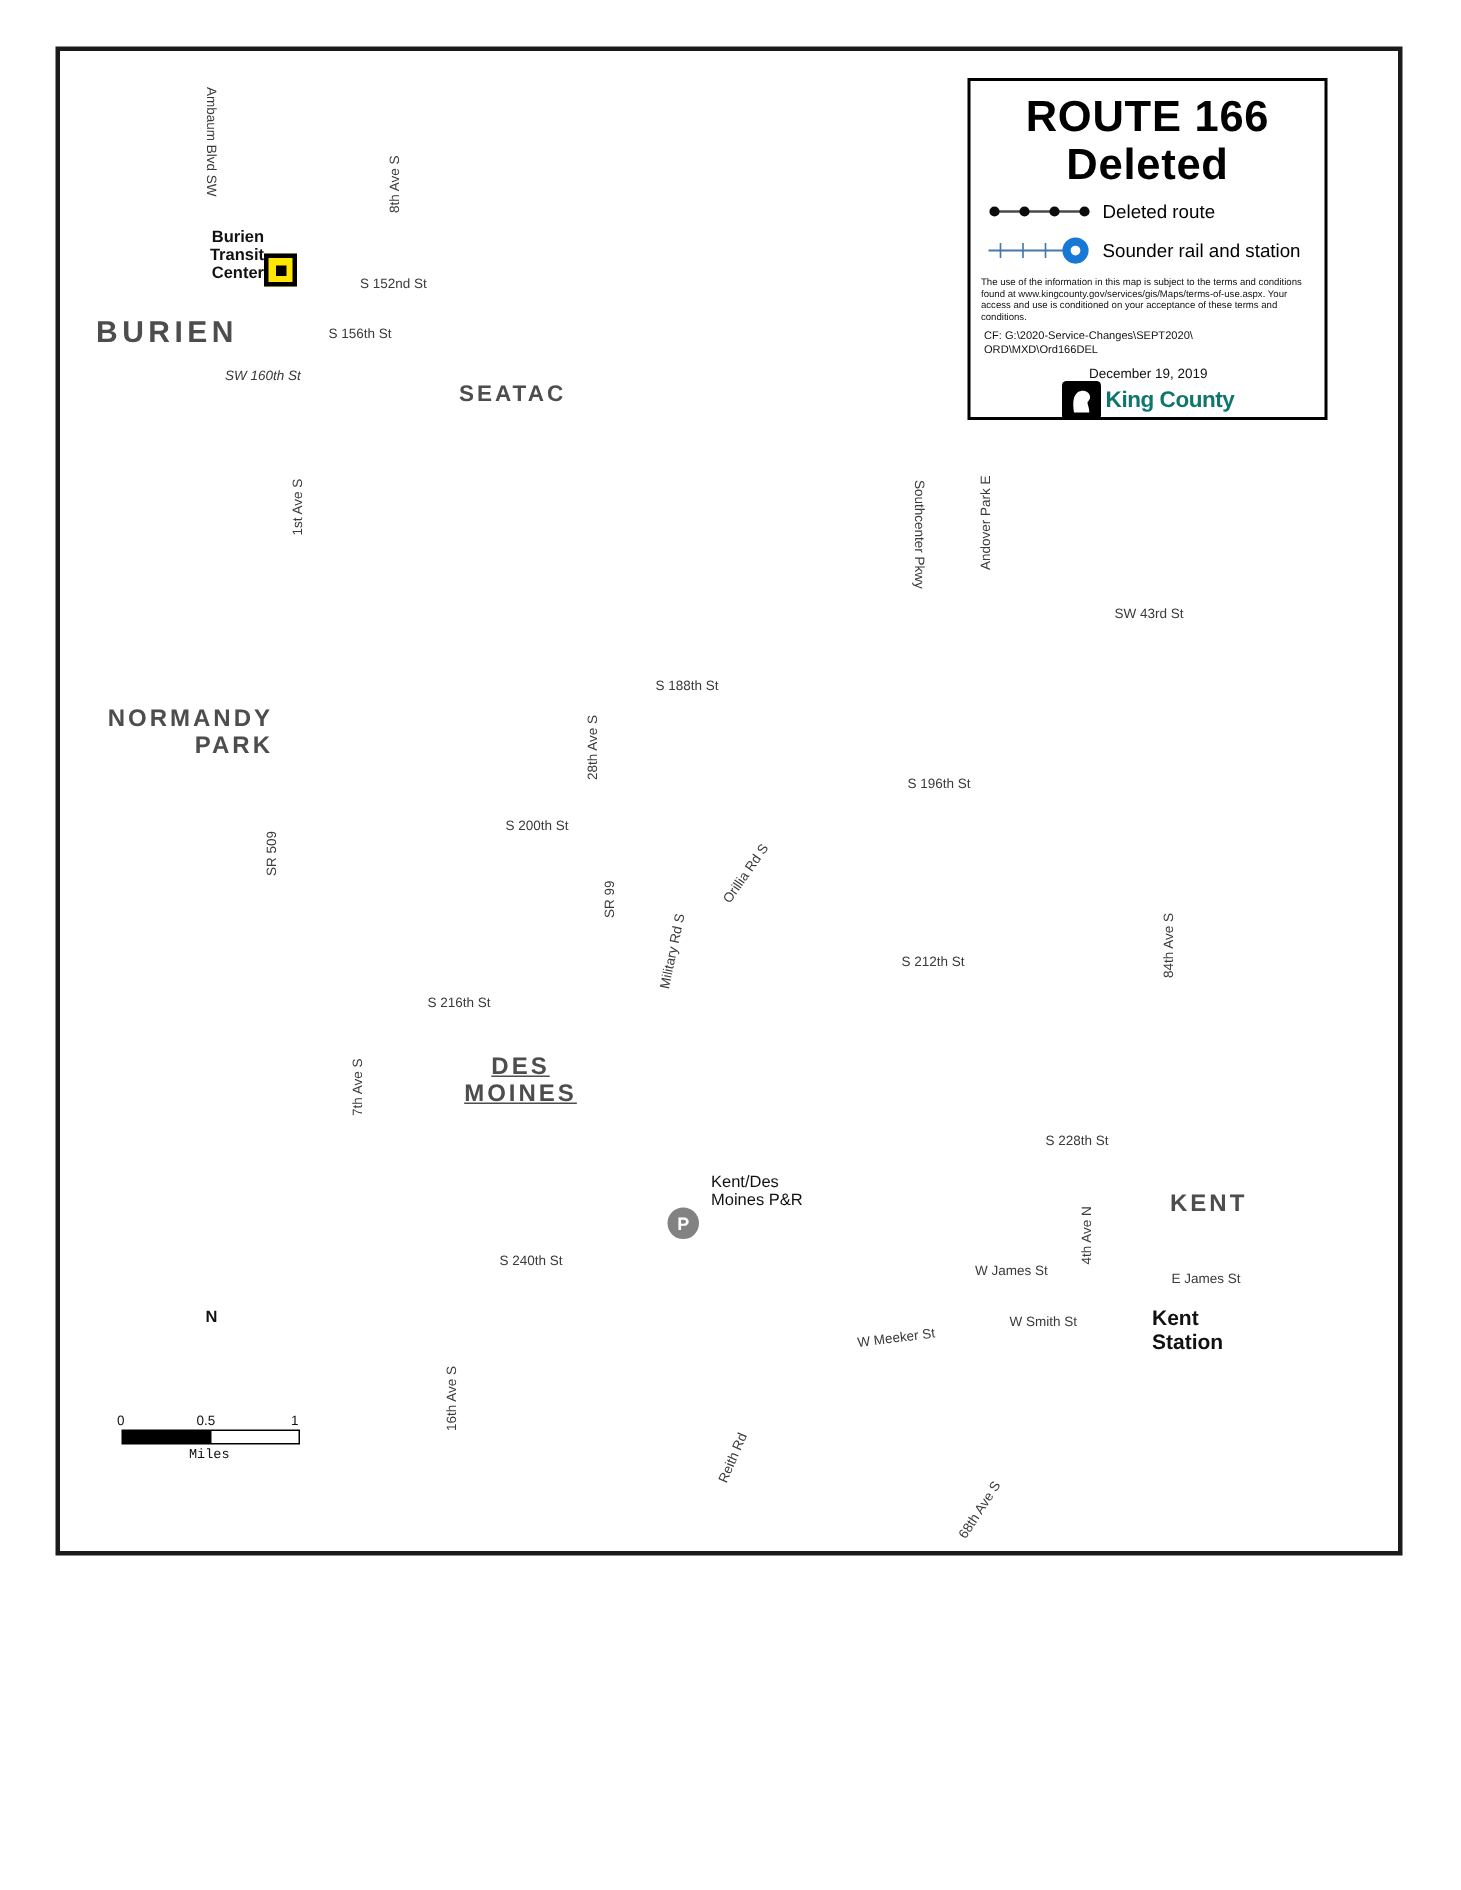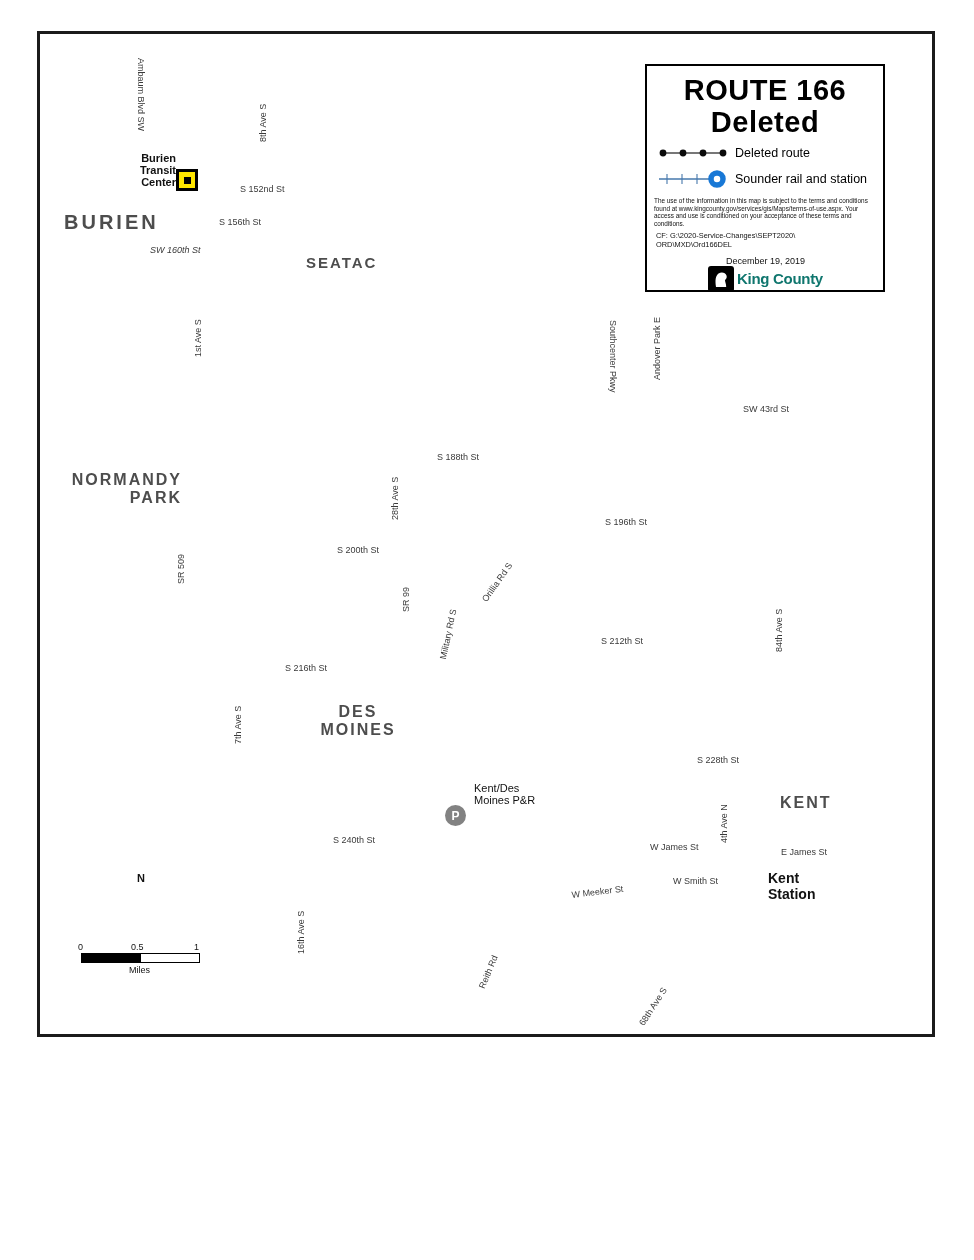--- a/index.html
+++ b/index.html
@@ -18,39 +18,39 @@
   .poi{position:absolute;color:#111;font-size:11px;line-height:12px;white-space:nowrap;}
   .poi.bold{font-weight:bold;}
   
   #btc-marker{position:absolute;left:176px;top:169px;width:16px;height:16px;background:#ffe600;
               border:3px solid #000;display:flex;align-items:center;justify-content:center;}
   #btc-inner{width:7px;height:7px;background:#000;}
   #pr-marker{position:absolute;left:445px;top:805px;width:21px;height:21px;border-radius:50%;
              background:#828282;color:#fff;font-weight:bold;font-size:12px;display:flex;
              align-items:center;justify-content:center;}
   
-  #title-box{position:absolute;left:645px;top:64px;width:240px;height:228px;background:#fff;
+  #title-box{position:absolute;left:645px;top:52px;width:240px;height:228px;background:#fff;
              border:2.5px solid #000;box-sizing:border-box;}
   #title-box .big{font-weight:bold;font-size:29px;line-height:32px;text-align:center;
                   letter-spacing:.5px;color:#000;}
   .legend-row{display:flex;align-items:center;margin:4px 0 0 10px;height:22px;}
   .legend-row .txt{font-size:12.5px;color:#000;margin-left:6px;}
   #disclaimer{font-size:6.4px;line-height:7.6px;color:#111;margin:7px 6px 0 7px;}
   #fileref{font-size:7.4px;line-height:8.6px;color:#111;margin:5px 6px 0 9px;}
   #box-bottom{display:flex;align-items:center;justify-content:space-between;margin:6px 8px 0 9px;flex-direction:column;}
   #box-date{font-size:9px;color:#111;}
   #kc-logo{display:flex;align-items:center;gap:3px;}
   #kc-logo .kc-name{font-weight:bold;font-size:15px;color:#0f766e;letter-spacing:-0.3px;}
   
   #scalebar{position:absolute;left:72px;top:942px;width:150px;font-size:9px;color:#111;}
   #sb-ticks{position:relative;height:11px;}
   #sb-ticks span{position:absolute;}
   #sb-rect{width:117px;height:8px;border:1px solid #000;margin-left:9px;display:flex;}
   #sb-black{width:50%;height:100%;background:#000;}
-  #sb-unit{text-align:center;width:135px;margin-top:2px;}
+  #sb-unit{text-align:center;width:135px;margin-top:2px;font-family:Liberation Mono, monospace;}
   #compassN{position:absolute;left:137px;top:872px;font-weight:bold;font-size:11px;color:#111;}
 </style>
 </head>
 <body>
 
 <div id="page">
 
   <svg class="canvas" width="974" height="1260" viewBox="0 0 974 1260">
 
     <g>
@@ -154,21 +154,21 @@
   </svg>
 
   <div id="map-frame"></div>
 
   <div class="city" style="left:64px;top:211px;font-size:20px;letter-spacing:3px;">BURIEN</div>
   <div class="city" style="left:306px;top:254px;font-size:15px;">SEATAC</div>
   <div class="city" style="left:70px;top:471px;font-size:16px;width:112px;text-align:right;">
     <div>NORMANDY</div>
     <div>PARK</div>
   </div>
-  <div class="city" style="left:317px;top:703px;font-size:16px;width:82px;text-align:center;">
+  <div class="city" style="left:306px;top:703px;font-size:16px;width:82px;text-align:center;text-decoration:underline;">
     <div>DES</div>
     <div>MOINES</div>
   </div>
   <div class="city" style="left:780px;top:794px;font-size:16px;">KENT</div>
 
   <div class="lbl vdn" style="left:146px;top:58px;">Ambaum Blvd SW</div>
   <div class="lbl vup" style="left:258px;top:142px;">8th Ave S</div>
   <div class="lbl" style="left:240px;top:184px;">S 152nd St</div>
   <div class="lbl" style="left:219px;top:217px;">S 156th St</div>
   <div class="lbl" style="left:150px;top:245px;font-style:italic;">SW 160th St</div>

